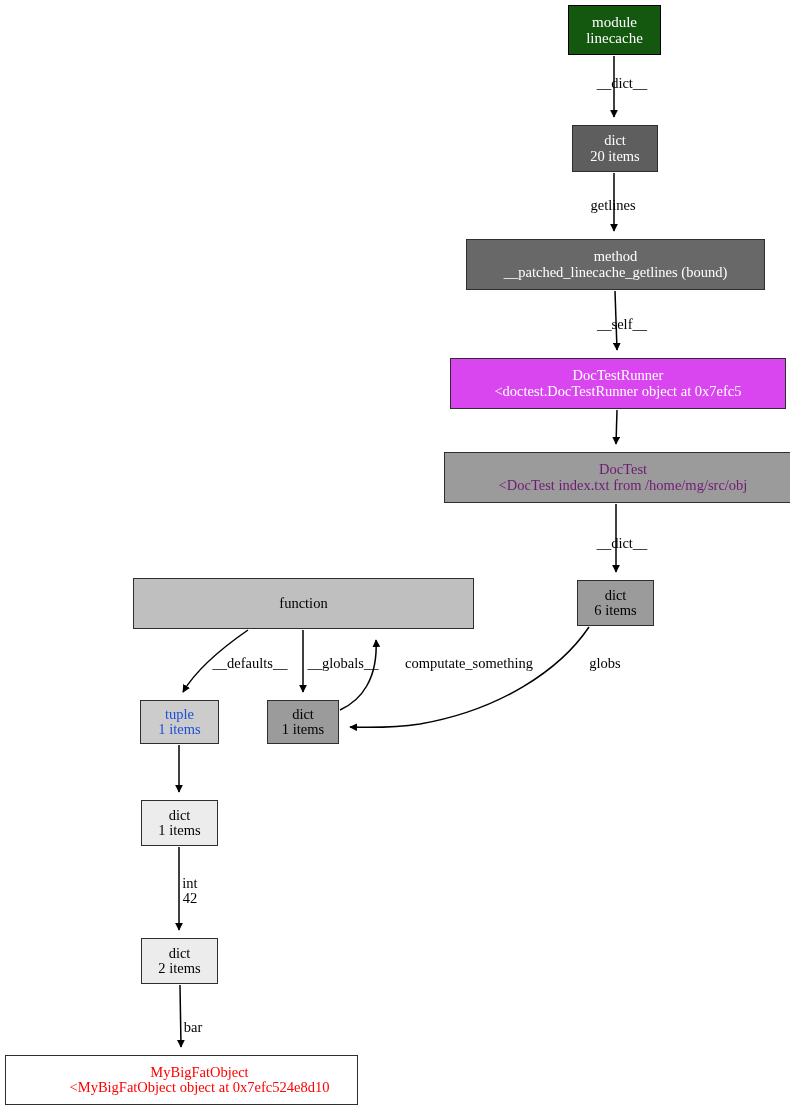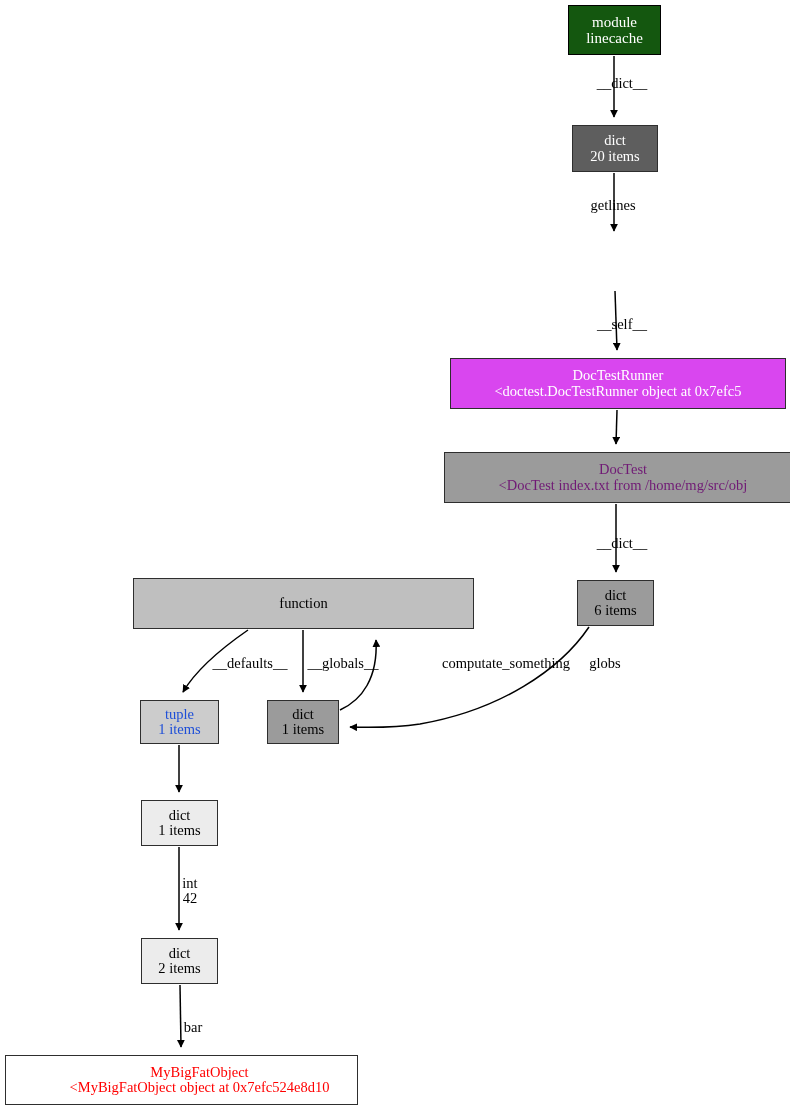--- a/index.html
+++ b/index.html
@@ -94,20 +94,24 @@
   <div class="node" style="left: 568px; top: 5px; width: 93px; height: 50px; background: rgb(20, 87, 15); color: rgb(255, 255, 255); border-color: rgb(0, 0, 0); font-size: 15px;">
     <span class="line1">module</span>
     <span class="line2">linecache</span>
   </div>
 
   <div class="node" style="left: 572px; top: 125px; width: 86px; height: 47px; background: rgb(94, 94, 94); color: rgb(255, 255, 255); border-color: rgb(46, 46, 46); font-size: 14.5px;">
     <span class="line1">dict</span>
     <span class="line2">20 items</span>
   </div>
 
+  <div class="node" style="left: 466px; top: 239px; width: 299px; height: 51px; background: rgb(104, 104, 104); color: rgb(255, 255, 255); border-color: rgb(46, 46, 46); font-size: 14.5px;">
+    <span class="line1">method</span>
+    <span class="line2">__patched_linecache_getlines (bound)</span>
+  </div>
 
   <div class="node" style="left: 450px; top: 358px; width: 336px; height: 51px; background: #d946ef; color: rgb(255, 255, 255); border-color: rgb(46, 46, 46); font-size: 14.5px;">
     <span class="line1">DocTestRunner</span>
     <span class="line2">&lt;doctest.DocTestRunner object at 0x7efc5</span>
   </div>
 
   <div class="node" style="left: 444px; top: 452px; width: 358px; height: 51px; background: rgb(155, 155, 155); color: #701a75; border-color: rgb(46, 46, 46); font-size: 14.5px;">
     <span class="line1">DocTest</span>
     <span class="line2">&lt;DocTest index.txt from /home/mg/src/obj</span>
   </div>
@@ -160,21 +164,21 @@
   </div>
   <div class="edge-label" style="left: 605px; top: 656px; transform: translate(-50%, 0px);">
     <span>globs</span>
   </div>
   <div class="edge-label" style="left: 250px; top: 656px; transform: translate(-50%, 0px);">
     <span>__defaults__</span>
   </div>
   <div class="edge-label" style="left: 343px; top: 656px; transform: translate(-50%, 0px);">
     <span>__globals__</span>
   </div>
-  <div class="edge-label" style="left: 506px; top: 656px; transform: translate(-50%, 0px);">
+  <div class="edge-label" style="left: 469px; top: 656px; transform: translate(-50%, 0px);">
     <span>computate_something</span>
   </div>
   <div class="edge-label" style="left: 190px; top: 876px; transform: translate(-50%, 0px);">
     <span>int</span>
     <span class="lbl-l2">42</span>
   </div>
   <div class="edge-label" style="left: 193px; top: 1020px; transform: translate(-50%, 0px);">
     <span>bar</span>
   </div>
 

